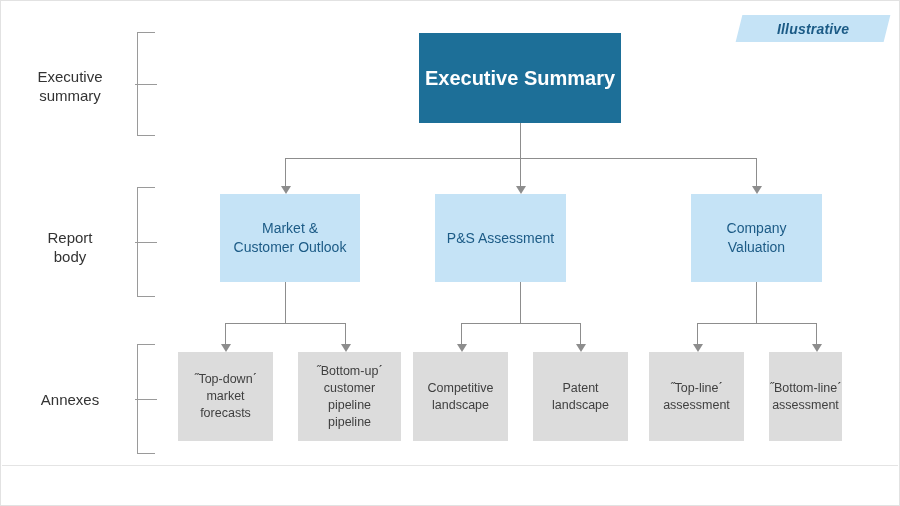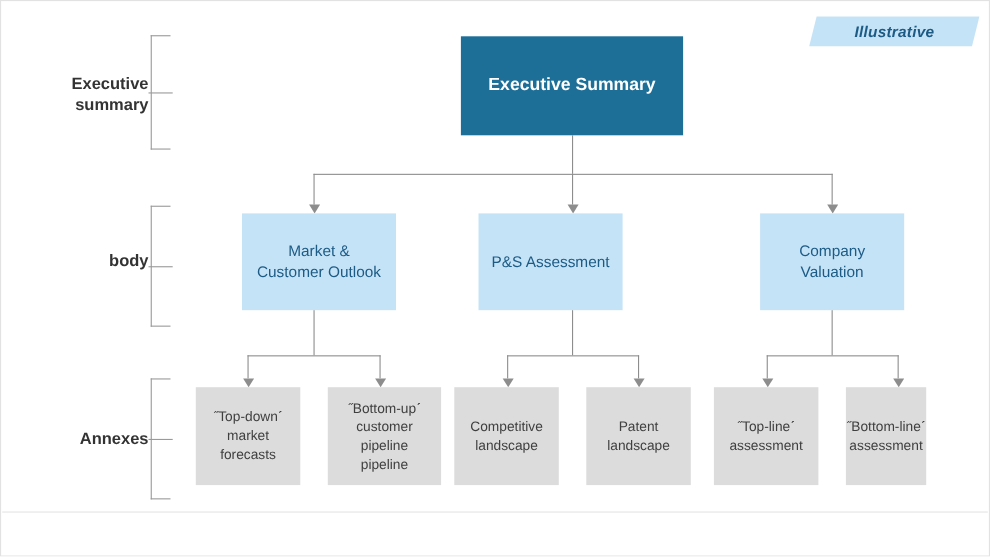--- a/index.html
+++ b/index.html
@@ -39,24 +39,24 @@
     font-style: italic;
     font-weight: bold;
     font-size: 14px;
     letter-spacing: 0.2px;
   }
 
   
   .row-label {
     position: absolute;
     color: #333333;
-    font-weight: bold;
+    font-weight: normal;
     font-size: 15px;
     line-height: 19px;
-    text-align: right;
+    text-align: center;
     width: 130px;
     left: 4px;
   }
 
   
   .bracket {
     position: absolute;
     box-sizing: border-box;
     border: 1px solid #9a9a9a;
     border-right: none;
@@ -75,21 +75,21 @@
     box-sizing: border-box;
     display: flex;
     align-items: center;
     justify-content: center;
     text-align: center;
   }
   .node-exec {
     background: #1d6f98;
     color: #ffffff;
     font-weight: bold;
-    font-size: 16px;
+    font-size: 20px;
   }
   .node-body {
     background: #c5e3f6;
     color: #1c5b86;
     font-size: 14px;
     line-height: 19px;
   }
   .node-annex {
     background: #dcdcdc;
     color: #3f3f3f;
@@ -142,20 +142,21 @@
 
   <div class="illustrative">
     <span>Illustrative</span>
   </div>
 
   <div class="row-label" style="top:66px;">
     <div>Executive</div>
     <div>summary</div>
   </div>
   <div class="row-label" style="top:227px;">
+    <div>Report</div>
     <div>body</div>
   </div>
   <div class="row-label" style="top:389px;">
     <div>Annexes</div>
   </div>
 
   <div class="bracket" style="left:136px; top:31px; height:104px;"></div>
   <div class="bracket-tick" style="left:134px; top:83px;"></div>
 
   <div class="bracket" style="left:136px; top:186px; height:110px;"></div>

